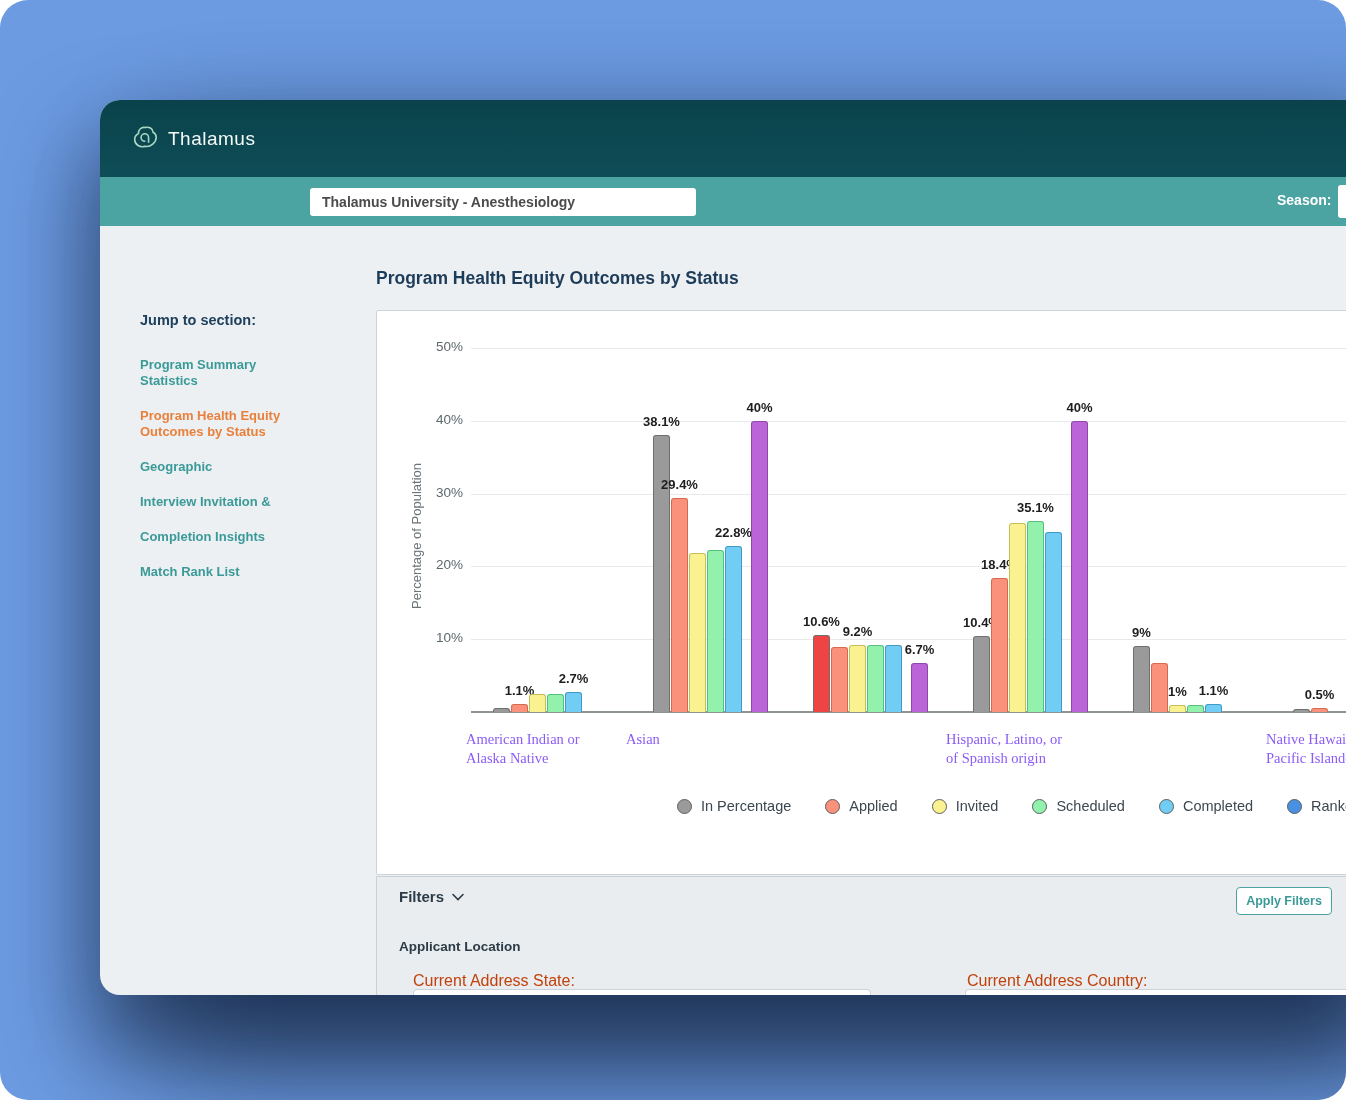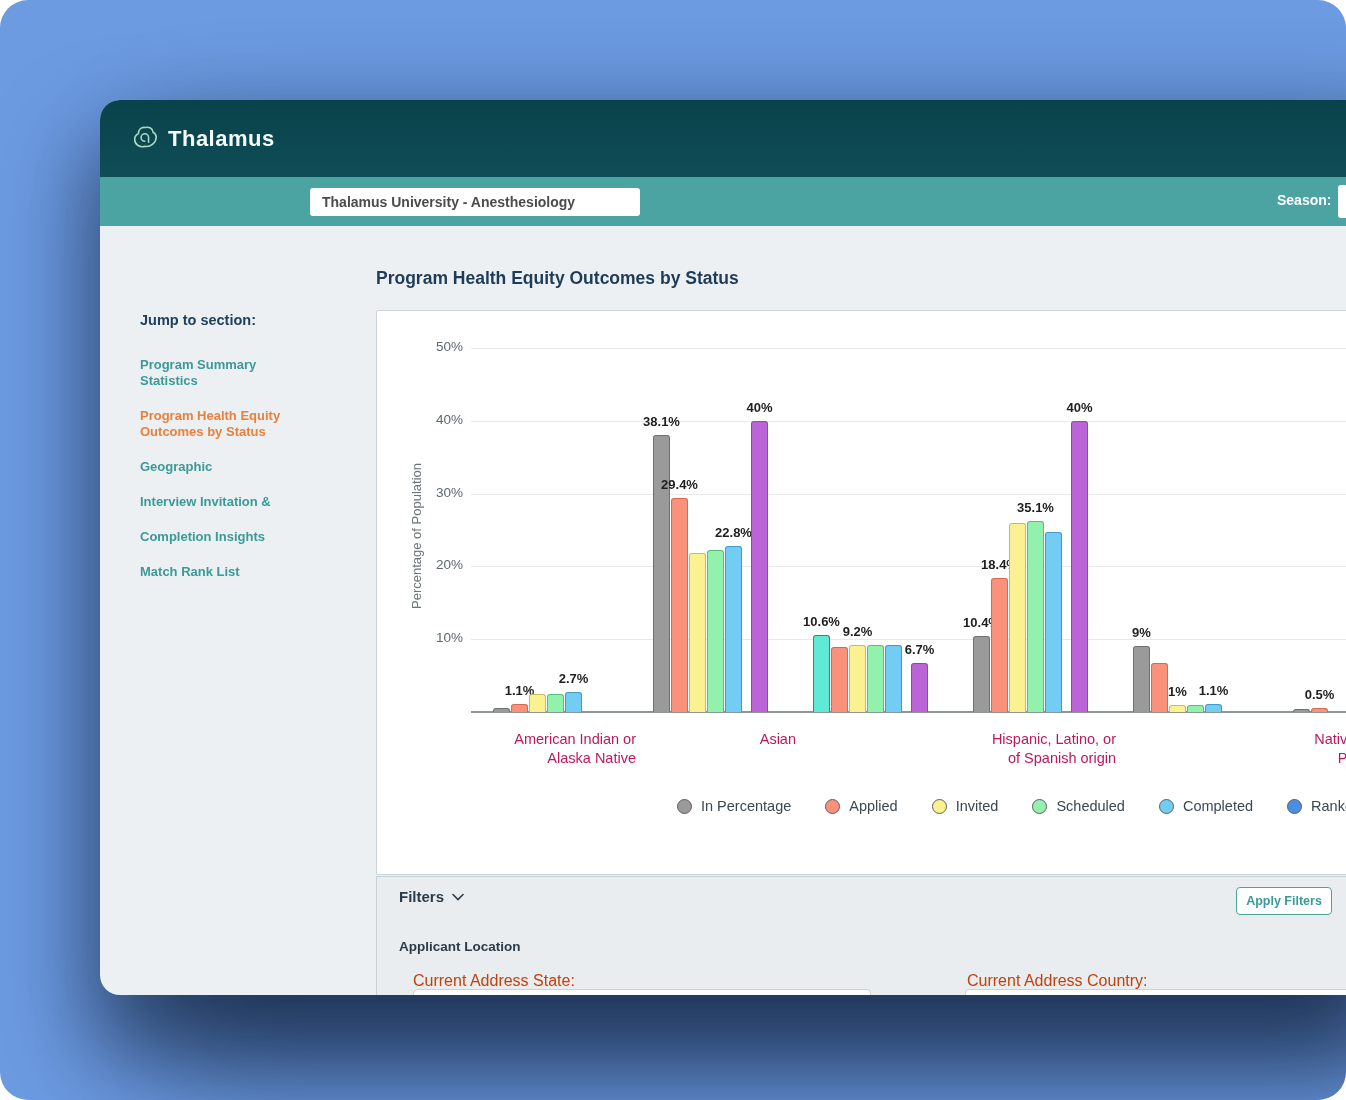--- a/index.html
+++ b/index.html
@@ -6,28 +6,28 @@
   html,body { width:1346px; height:1100px; background:#fff; font-family:"Liberation Sans",sans-serif; }
   .frame { position:absolute; left:0; top:0; width:1346px; height:1100px; background:#6c9be2; border-radius:28px; overflow:hidden; }
   .window { position:absolute; left:100px; top:100px; width:1262px; height:895px; background:#edf0f2;
             border-radius:20px 0 0 20px; overflow:hidden;
             box-shadow:0 50px 90px 10px rgba(6,18,40,.55), 70px 60px 120px 10px rgba(6,18,40,.45); }
 
   
   .navbar { position:absolute; left:0; top:0; width:100%; height:77px;
             background:linear-gradient(180deg,#0a424b,#0e4d57); display:flex; align-items:center; }
   .brand { display:flex; align-items:center; gap:8px; margin-left:30px; margin-right:36px; }
-  .brand-name { color:#f4faf7; font-size:22px; font-weight:700; letter-spacing:.5px;text-align:center; }
+  .brand-name { color:#f4faf7; font-size:19px; font-weight:400; letter-spacing:.5px;text-align:center; }
   .nav-items { display:flex; align-items:center; gap:8px; }
   .nav-item { color:#ffffff; font-size:12px; font-weight:bold; padding:9px 11px; letter-spacing:.2px; border-radius:2px; cursor:pointer; white-space:nowrap; }
   .nav-item.active { background:#23606a; }
 
   
   .subbar { position:absolute; left:0; top:77px; width:100%; height:49px; background:#4ba4a2; }
-  .search-input { position:absolute; left:210px; top:11px; width:330px; height:28px; border:none; border-radius:3px;
+  .search-input { position:absolute; left:210px; top:11px; width:386px; height:28px; border:none; border-radius:3px;
                   background:#fff; color:#4b4b4b; font-size:14px; font-weight:bold; padding:0 12px; font-family:"Liberation Sans",sans-serif; }
   .season-label { position:absolute; left:1177px; top:15px; color:#fff; font-size:14px; font-weight:bold; }
   .season-box { position:absolute; left:1238px; top:8px; width:80px; height:33px; background:#fff; border:none; border-radius:3px; }
 
   
   .sidebar { position:absolute; left:0; top:126px; width:312px; height:769px; padding:86px 30px 0 40px; }
   .side-heading { font-size:14.5px; font-weight:bold; color:#20415e; margin-bottom:29px; }
   .side-item { font-size:13px; font-weight:bold; color:#3a9a98; line-height:16px; margin-bottom:19px; max-width:175px; cursor:pointer; }
   .side-item.active { color:#e8813c; }
 
@@ -40,21 +40,21 @@
             font-size:13px; color:#6b7478; white-space:nowrap; }
   .ytick { position:absolute; width:52px; text-align:right; font-size:13.5px; color:#5d686d; }
   .gridline { position:absolute; left:94px; right:0; height:1px; background:#e9e9e9; }
   .baseline { position:absolute; left:94px; right:0; top:400px; height:2px; background:#8f9496; }
   .plot { position:absolute; left:0; right:0; top:37px; height:364px; }
   .bar-group { position:absolute; bottom:0; width:160px; display:flex; align-items:flex-end; justify-content:center; }
   .bar { position:relative; width:17px; margin-right:1px; border-radius:3px 3px 0 0; border:1px solid transparent; border-bottom:none; }
   .bar.gap { margin-left:8px; }
   .bar.empty { visibility:hidden; border:none; }
   .bar-label { position:absolute; left:50%; transform:translateX(-50%); font-size:13px; font-weight:bold; color:#1e1e1e; white-space:nowrap; }
-  .cat-label { position:absolute; top:419px; width:170px; text-align:right; font-size:14.5px; color:#be185d; line-height:19px; }
+  .cat-label { position:absolute; top:419px; width:170px; text-align:left; font-size:14.5px; color:#8b5cf6; line-height:19px;font-family:Liberation Serif, serif; }
   .legend { position:absolute; left:300px; top:487px; display:flex; align-items:center; gap:34px; white-space:nowrap; }
   .legend-item { display:flex; align-items:center; gap:9px; cursor:pointer; }
   .legend-dot { width:15px; height:15px; border-radius:50%; border:1px solid #5f5f5f; flex:0 0 auto; }
   .legend-text { font-size:14.5px; color:#3c4750; }
 
   
   .filters-panel { position:absolute; left:276px; top:776px; width:1000px; height:140px; background:#e9edef;
                    border:1px solid #c9d1d6; }
   .filters-title { position:absolute; left:22px; top:11px; font-size:15px; font-weight:bold; color:#2b3b47; display:flex; align-items:center; gap:8px; cursor:pointer; }
   .chevron { width:12px; height:8px; }
@@ -139,21 +139,21 @@
               <div class="bar" style="height: 158.704px; background: rgb(250, 241, 145); border-color: rgb(201, 189, 90);"></div>
               <div class="bar" style="height: 162.344px; background: rgb(146, 241, 173); border-color: rgb(85, 192, 124);"></div>
               <div class="bar" style="height: 165.984px; background: rgb(114, 205, 244); border-color: rgb(62, 155, 201);">
                 <span class="bar-label" style="bottom: 171.984px;">22.8%</span>
               </div>
               <div class="bar gap" style="height: 291.2px; background: rgb(187, 100, 216); border-color: rgb(141, 72, 168);">
                 <span class="bar-label" style="bottom: 297.2px;">40%</span>
               </div>
             </div>
             <div class="bar-group" style="left: 414px;">
-              <div class="bar" style="height: 77.168px; background: #5eead4; border-color: rgb(111, 111, 111);">
+              <div class="bar" style="height: 77.168px; background: #ef4444; border-color: rgb(111, 111, 111);">
                 <span class="bar-label" style="bottom: 83.168px;">10.6%</span>
               </div>
               <div class="bar" style="height: 64.792px; background: rgb(249, 145, 123); border-color: rgb(213, 106, 80);"></div>
               <div class="bar" style="height: 66.976px; background: rgb(250, 241, 145); border-color: rgb(201, 189, 90);">
                 <span class="bar-label" style="bottom: 72.976px;">9.2%</span>
               </div>
               <div class="bar" style="height: 66.976px; background: rgb(146, 241, 173); border-color: rgb(85, 192, 124);"></div>
               <div class="bar" style="height: 66.976px; background: rgb(114, 205, 244); border-color: rgb(62, 155, 201);"></div>
               <div class="bar gap" style="height: 48.776px; background: rgb(187, 100, 216); border-color: rgb(141, 72, 168);">
                 <span class="bar-label" style="bottom: 54.776px;">6.7%</span>

